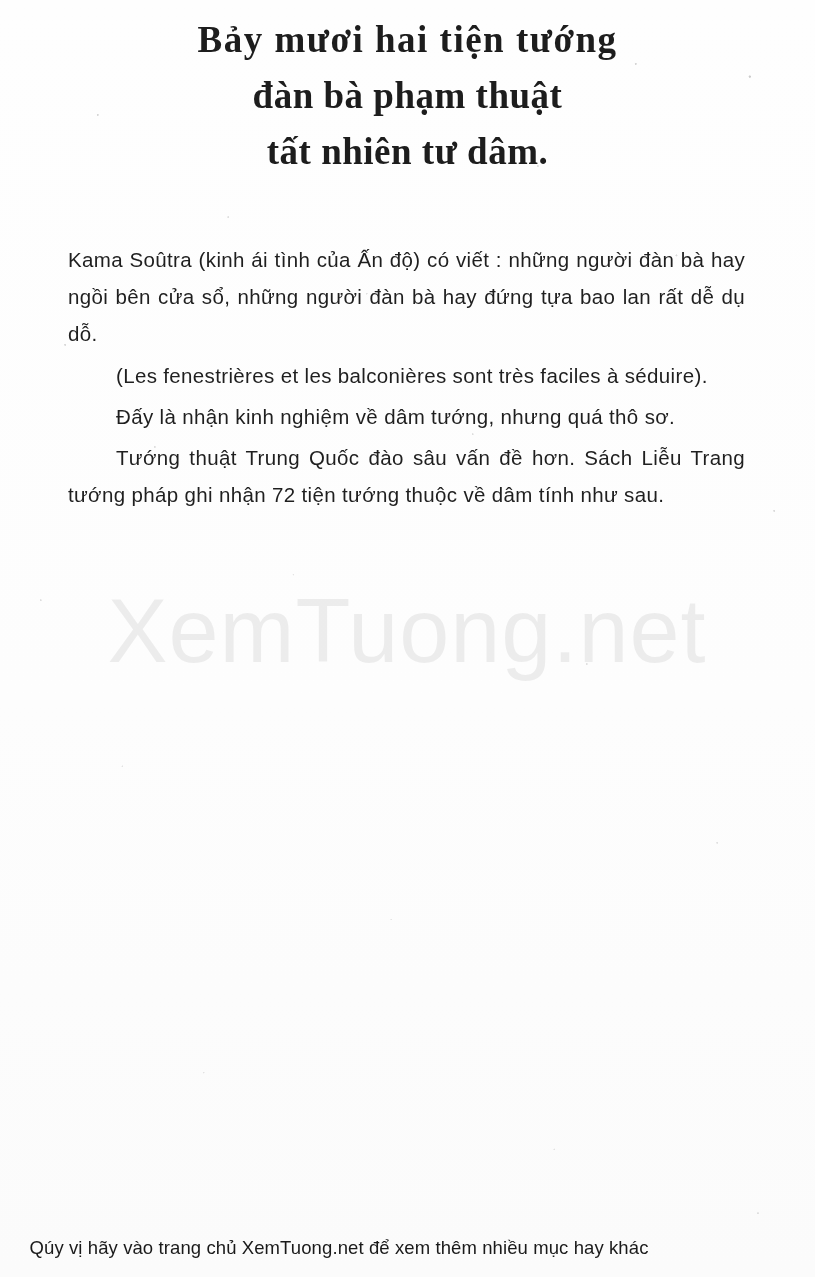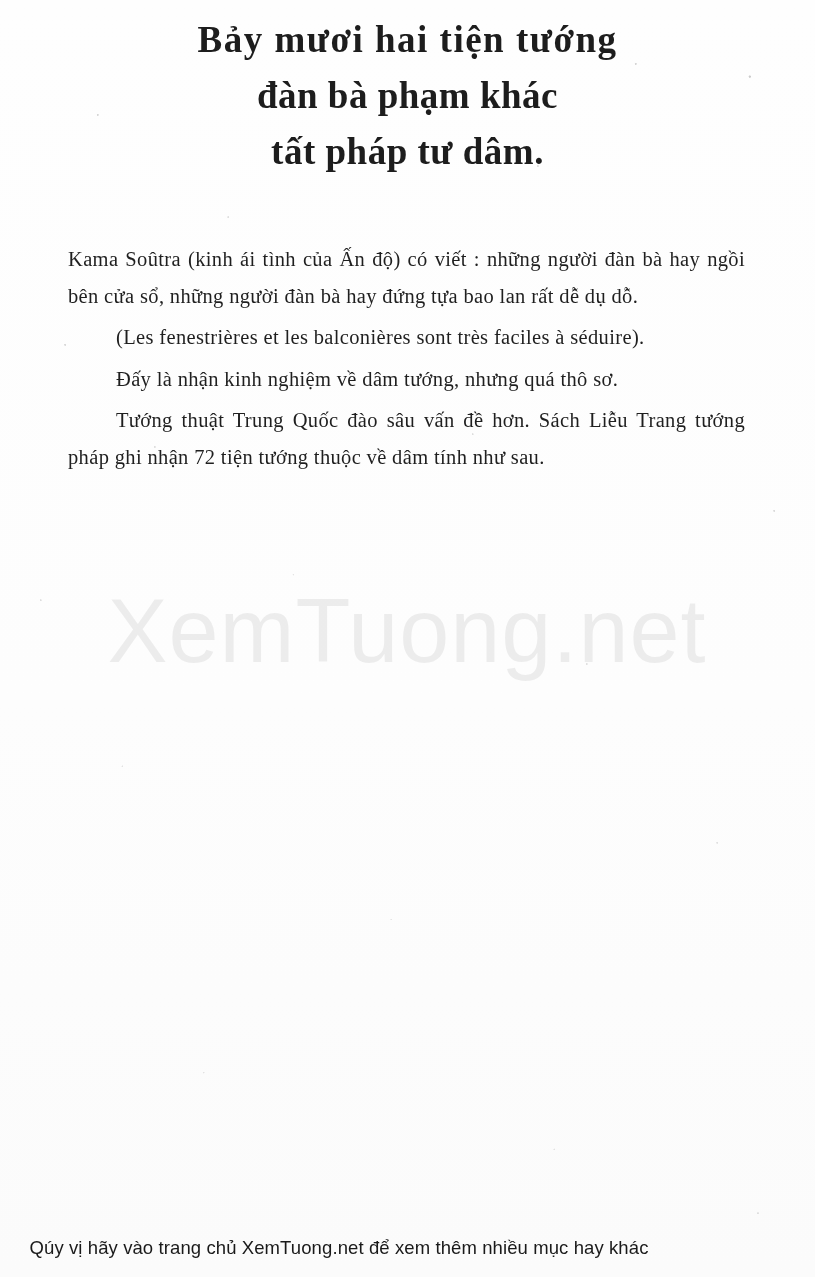--- a/index.html
+++ b/index.html
@@ -85,21 +85,21 @@
     font-weight: 700;
     line-height: 1.52;
     color: #1d1d1d;
     letter-spacing: 0.5px;
   }
   .chapter-title .tline { display: block; }
   .chapter-title .tline.l1 { letter-spacing: 1.5px; }
 
   .body-text {
     margin: 60px 70px 0 68px;
-    font-family: Liberation Serif, serif;
+    font-family: Liberation Sans, sans-serif;
     font-size: 20.5px;
     line-height: 1.82;
     color: #1f1f1f;
     text-align: justify;
     letter-spacing: 0.35px;
   }
   .body-text p {
     margin: 0 0 8px 0;
   }
   .body-text p.indent {
@@ -126,22 +126,22 @@
 
 <div class="page">
 
   <div class="watermark">XemTuong.net</div>
 
   <div class="content">
 
 
     <div class="chapter-title">
       <span class="tline l1">Bảy mươi hai tiện tướng</span>
-      <span class="tline l2">đàn bà phạm khác</span>
-      <span class="tline l3">tất pháp tư dâm.</span>
+      <span class="tline l2">đàn bà phạm thuật</span>
+      <span class="tline l3">tất nhiên tư dâm.</span>
     </div>
 
     <div class="body-text">
       <p class="tight">Kama Soûtra (kinh ái tình của Ấn độ) có viết : những người đàn bà hay ngồi bên cửa sổ, những người đàn bà hay đứng tựa bao lan rất dễ dụ dỗ.</p>
       <p class="indent tight">(Les fenestrières et les balconières sont très faciles à séduire).</p>
       <p class="indent tight">Đấy là nhận kinh nghiệm về dâm tướng, nhưng quá thô sơ.</p>
       <p class="indent tight">Tướng thuật Trung Quốc đào sâu vấn đề hơn. Sách Liễu Trang tướng pháp ghi nhận 72 tiện tướng thuộc về dâm tính như sau.</p>
     </div>
 
   </div>

